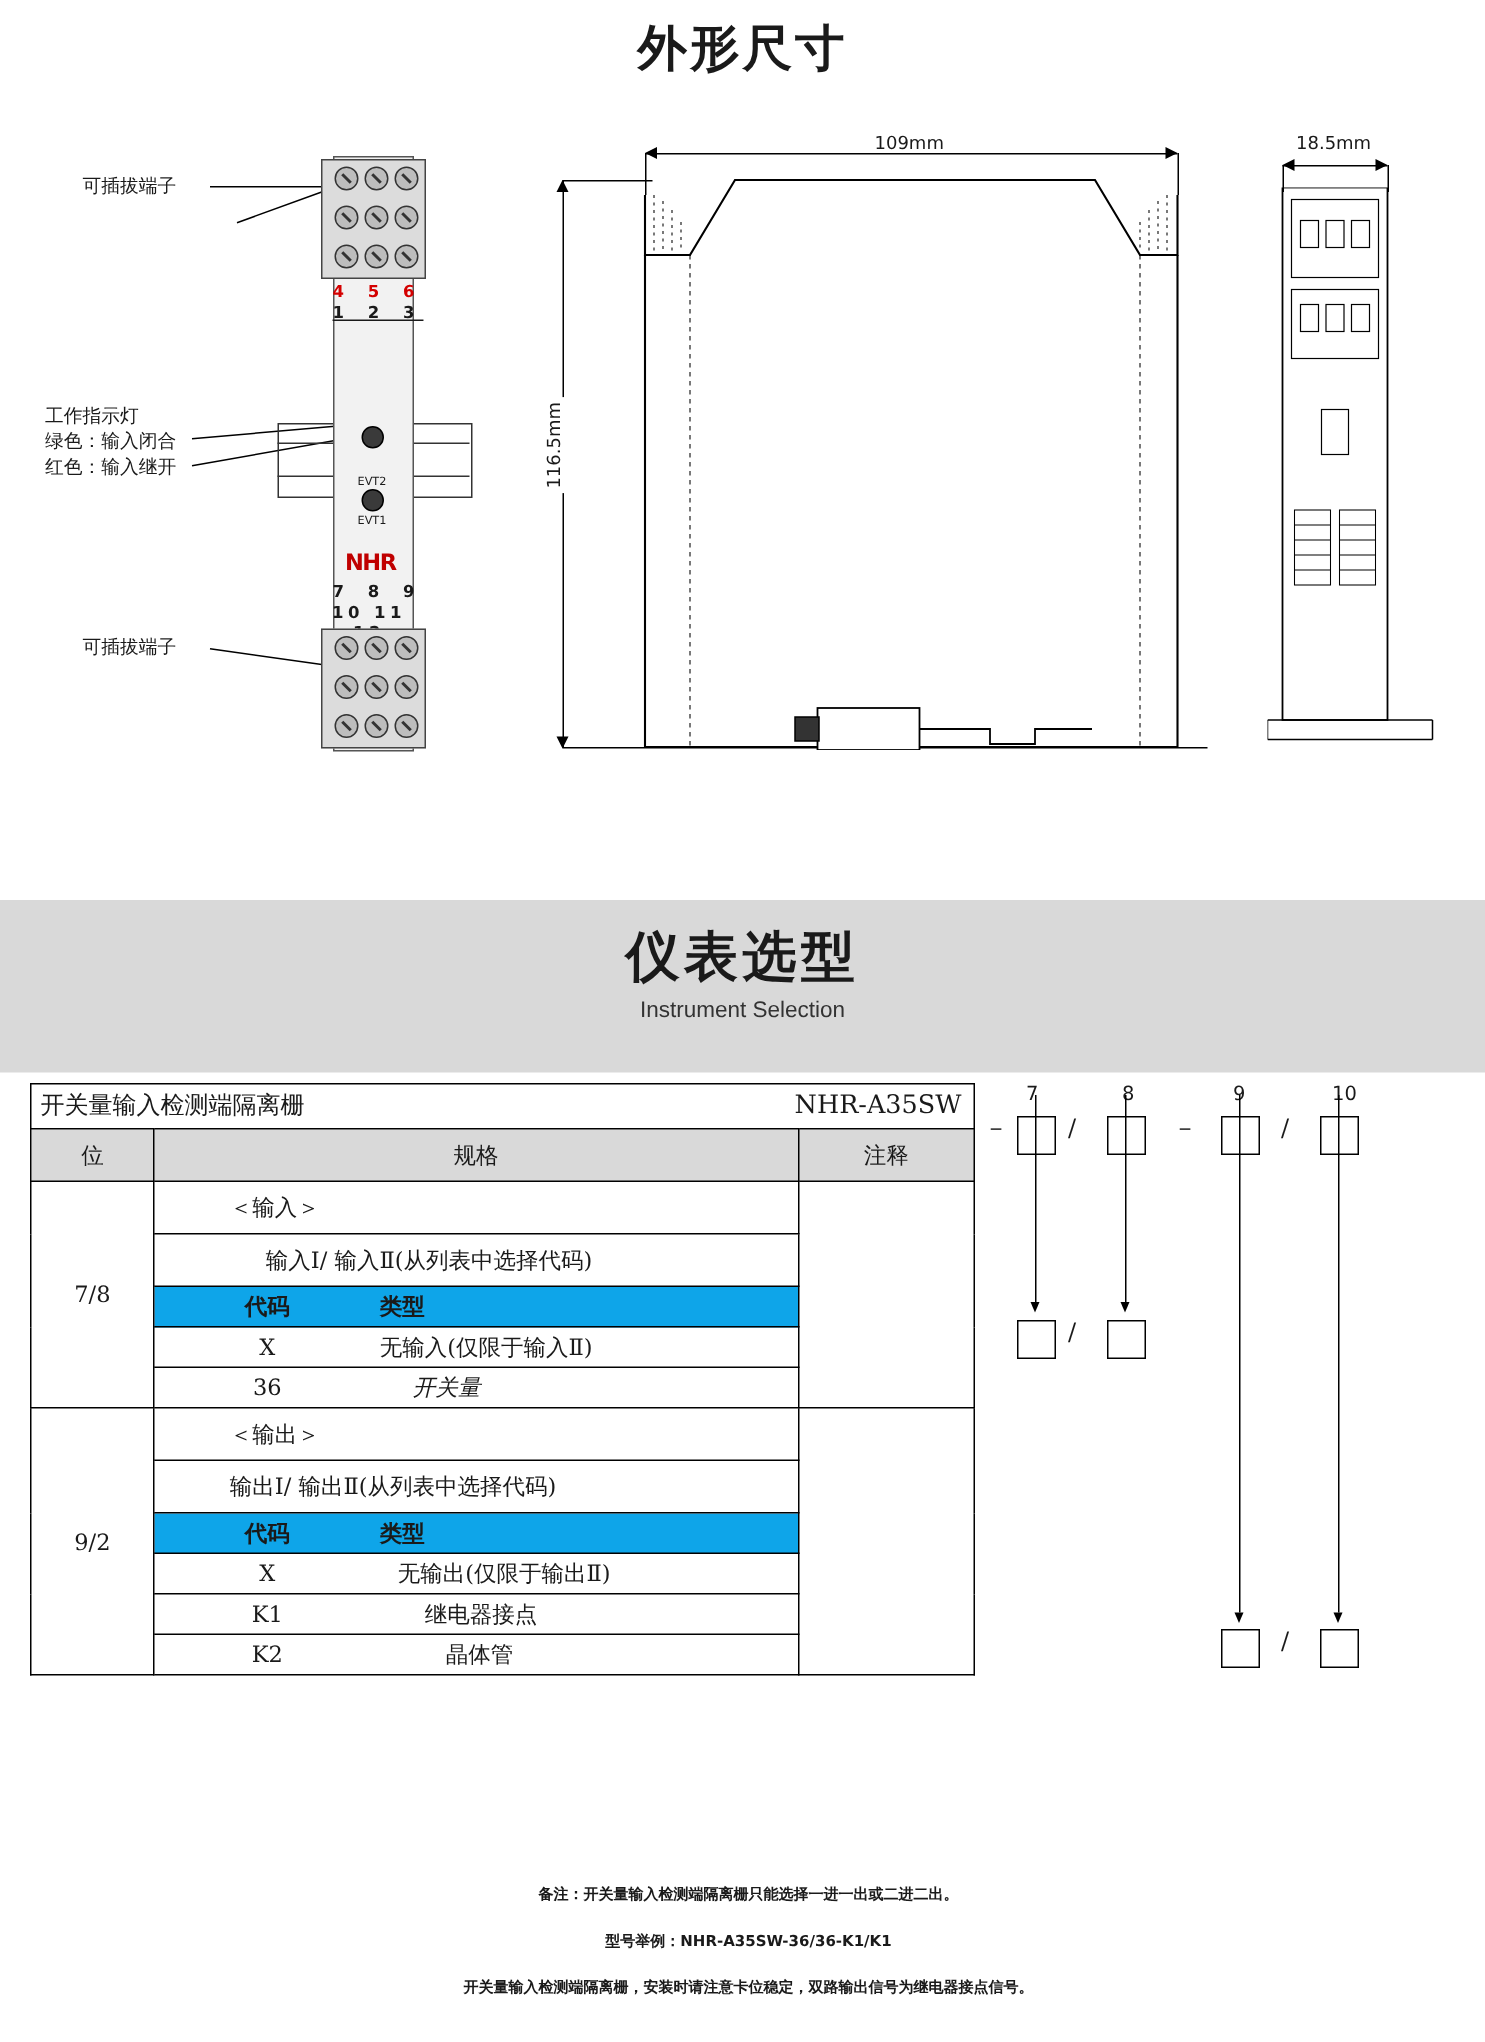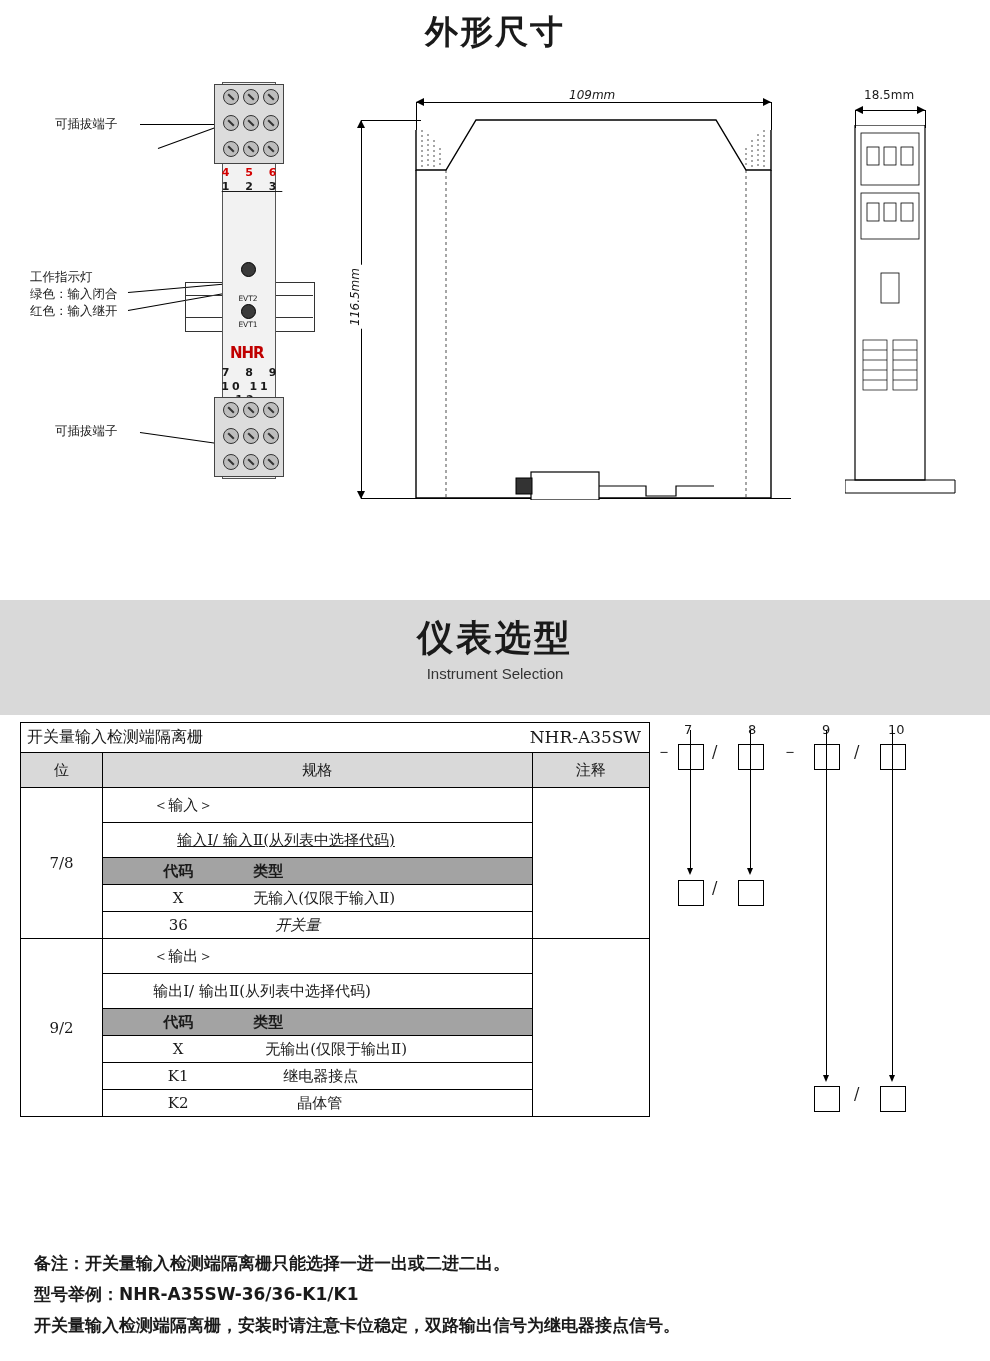--- a/index.html
+++ b/index.html
@@ -30,21 +30,21 @@
   .callout{
     position:absolute;
     font-size:12.5px;
     line-height:17px;
     font-family:"DejaVu Sans", sans-serif;
     white-space:nowrap;
   }
   .leader{position:absolute;background:#000;height:1px;}
 
   
-  .device{position:absolute;left:212px;top:22px;width:72px;height:403px;}
+  .device{position:absolute;left:212px;top:44px;width:72px;height:403px;}
   .dev-body{
     position:absolute;left:10px;top:0;width:52px;height:395px;
     background:#f2f2f2;border:1px solid #555;
   }
   .term-block{
     position:absolute;left:2px;width:68px;height:78px;
     background:#dcdcdc;border:1px solid #444;
   }
   .term-top{top:2px;}
   .term-bot{top:315px;}
@@ -79,21 +79,21 @@
     border:1px solid #333;background:transparent;
   }
   .rail:before{
     content:"";position:absolute;left:-1px;top:12px;width:128px;height:1px;background:#333;
   }
   .rail:after{
     content:"";position:absolute;left:-1px;top:34px;width:128px;height:1px;background:#333;
   }
 
   
-  .sideview{position:absolute;left:316px;top:20px;width:470px;height:400px;font-style:italic;}
+  .sideview{position:absolute;left:330px;top:20px;width:470px;height:400px;}
   .dimline{position:absolute;background:#000;}
   .dim-h{height:1px;}
   .dim-v{width:1px;}
   .dim-text{
     position:absolute;font-size:12px;font-family:"DejaVu Sans",sans-serif;
     background:#fff;padding:0 3px;
   }
   .dim-text-v{
     position:absolute;font-size:12px;font-family:"DejaVu Sans",sans-serif;
     writing-mode:vertical-rl;transform:rotate(180deg);background:#fff;padding:3px 0;
@@ -139,40 +139,41 @@
   .hdr-row td{background:#d9d9d9;font-weight:normal;text-align:center;}
   .prodrow{
     position:absolute;left:20px;top:0;width:630px;height:30px;
     border:1px solid #000;border-bottom:none;
     font-family:"DejaVu Serif", serif;font-size:16px;
     box-sizing:border-box;
   }
   .prodrow .left{position:absolute;left:6px;top:4px;}
   .prodrow .right{position:absolute;right:8px;top:4px;font-size:17px;}
   .c-center{text-align:center;}
-  .c-sub{background:#a3a3a3;}
+  .c-sub{background:#0ea5e9;}
 
   
   .boxes{position:absolute;left:650px;top:0;width:340px;height:430px;}
   .cbox{
     position:absolute;width:24px;height:24px;border:1px solid #000;background:#fff;
   }
   .cnum{
     position:absolute;font-size:13px;font-family:"DejaVu Sans",sans-serif;
   }
   .slash{position:absolute;font-size:16px;font-family:"DejaVu Serif",serif;}
   .dash{position:absolute;font-size:16px;font-family:"DejaVu Serif",serif;}
   .vline{position:absolute;width:1px;background:#000;}
   .vtip{position:absolute;width:0;height:0;border-left:3.5px solid transparent;border-right:3.5px solid transparent;border-top:7px solid #000;}
 
   
   .remarks{
     position:absolute;top:1248px;left:34px;width:930px;
-    font-size:17px;font-weight:bold;line-height:31px;
+    font-size:10px;font-weight:bold;line-height:31px;
     font-family:"DejaVu Sans", sans-serif;
+    text-align:center;
   }
 </style>
 </head>
 <body>
 
 <div class="page">
 
   <div class="sec1">
     <div class="title-cn">外形尺寸</div>
 
@@ -333,21 +334,21 @@
         <td style="width:430px;">规格</td>
         <td style="width:110px;">注释</td>
       </tr>
 
       <tr>
         <td class="c-center" rowspan="5">7/8</td>
         <td style="padding-left:50px;">＜输入＞</td>
         <td rowspan="5"></td>
       </tr>
       <tr>
-        <td style="padding-left:74px;text-decoration:underline;">输入Ⅰ/ 输入Ⅱ(从列表中选择代码)</td>
+        <td style="padding-left:74px;">输入Ⅰ/ 输入Ⅱ(从列表中选择代码)</td>
       </tr>
       <tr>
         <td class="c-sub" style="padding:0;">
           <div style="display:flex;">
             <span style="width:150px;text-align:center;font-weight:bold;">代码</span>
             <span style="font-weight:bold;">类型</span>
           </div>
         </td>
       </tr>
       <tr>

